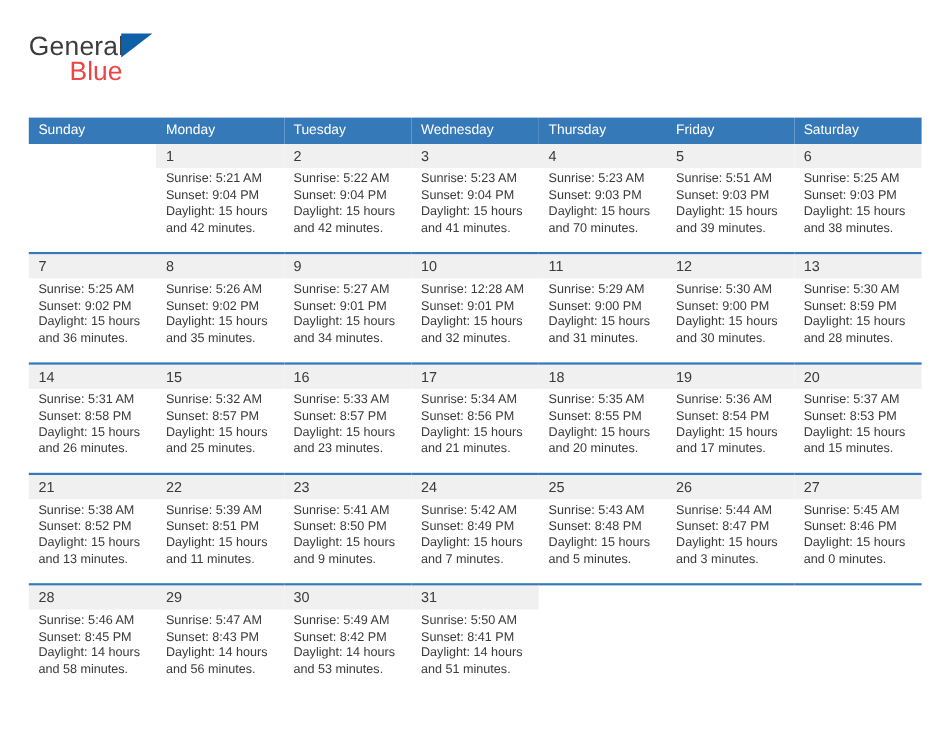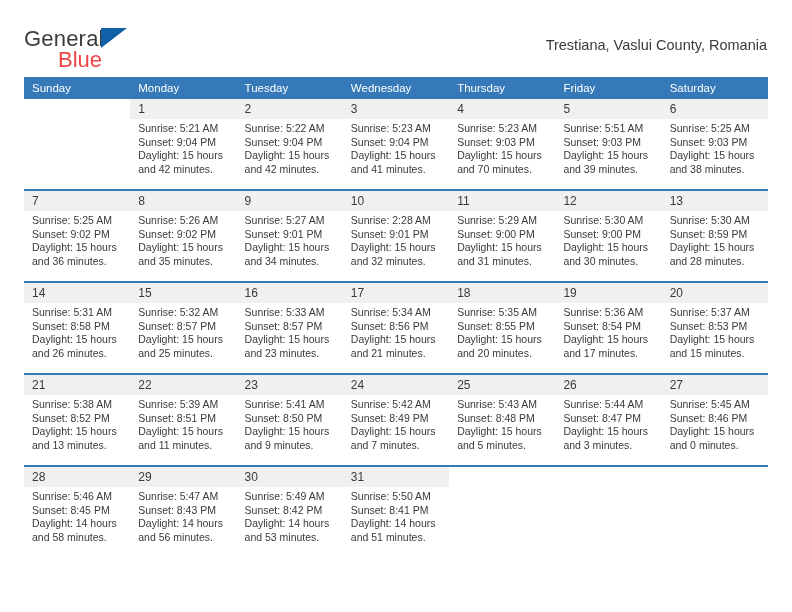--- a/index.html
+++ b/index.html
@@ -18,21 +18,21 @@
     position: relative;
     padding: 0 24px;
   }
 
   
   .top-header {
     display: flex;
     align-items: flex-start;
     justify-content: space-between;
     padding-top: 27px;
-    height: 77px;
+    height: 98px;
   }
 
   .logo-block {
     position: relative;
     width: 180px;
     height: 48px;
   }
   .logo-general {
     font-size: 22px;
     color: #3c3c3c;
@@ -134,21 +134,20 @@
 
   <div class="top-header">
 
     <div class="logo-block">
       <div class="logo-general">General</div>
       <div class="logo-triangle"></div>
       <div class="logo-blue">Blue</div>
     </div>
 
     <div class="title-block">
-      <div class="cal-subtitle">Trestiana, Vaslui County, Romania</div>
     </div>
 
   </div>
 
   <table class="calendar">
     <thead>
       <tr id="weekday-row">
           <th>Sunday</th>
           <th>Monday</th>
           <th>Tuesday</th>
@@ -263,21 +262,21 @@
                 <div>Sunset: 9:01 PM</div>
                 <div>Daylight: 15 hours</div>
                 <div>and 34 minutes.</div>
               </div>
             </div>
           </td>
           <td>
             <div class="daycell">
               <div class="daynum">10</div>
               <div class="info">
-                <div>Sunrise: 2:28 AM</div>
+                <div>Sunrise: 12:28 AM</div>
                 <div>Sunset: 9:01 PM</div>
                 <div>Daylight: 15 hours</div>
                 <div>and 32 minutes.</div>
               </div>
             </div>
           </td>
           <td>
             <div class="daycell">
               <div class="daynum">11</div>
               <div class="info">

